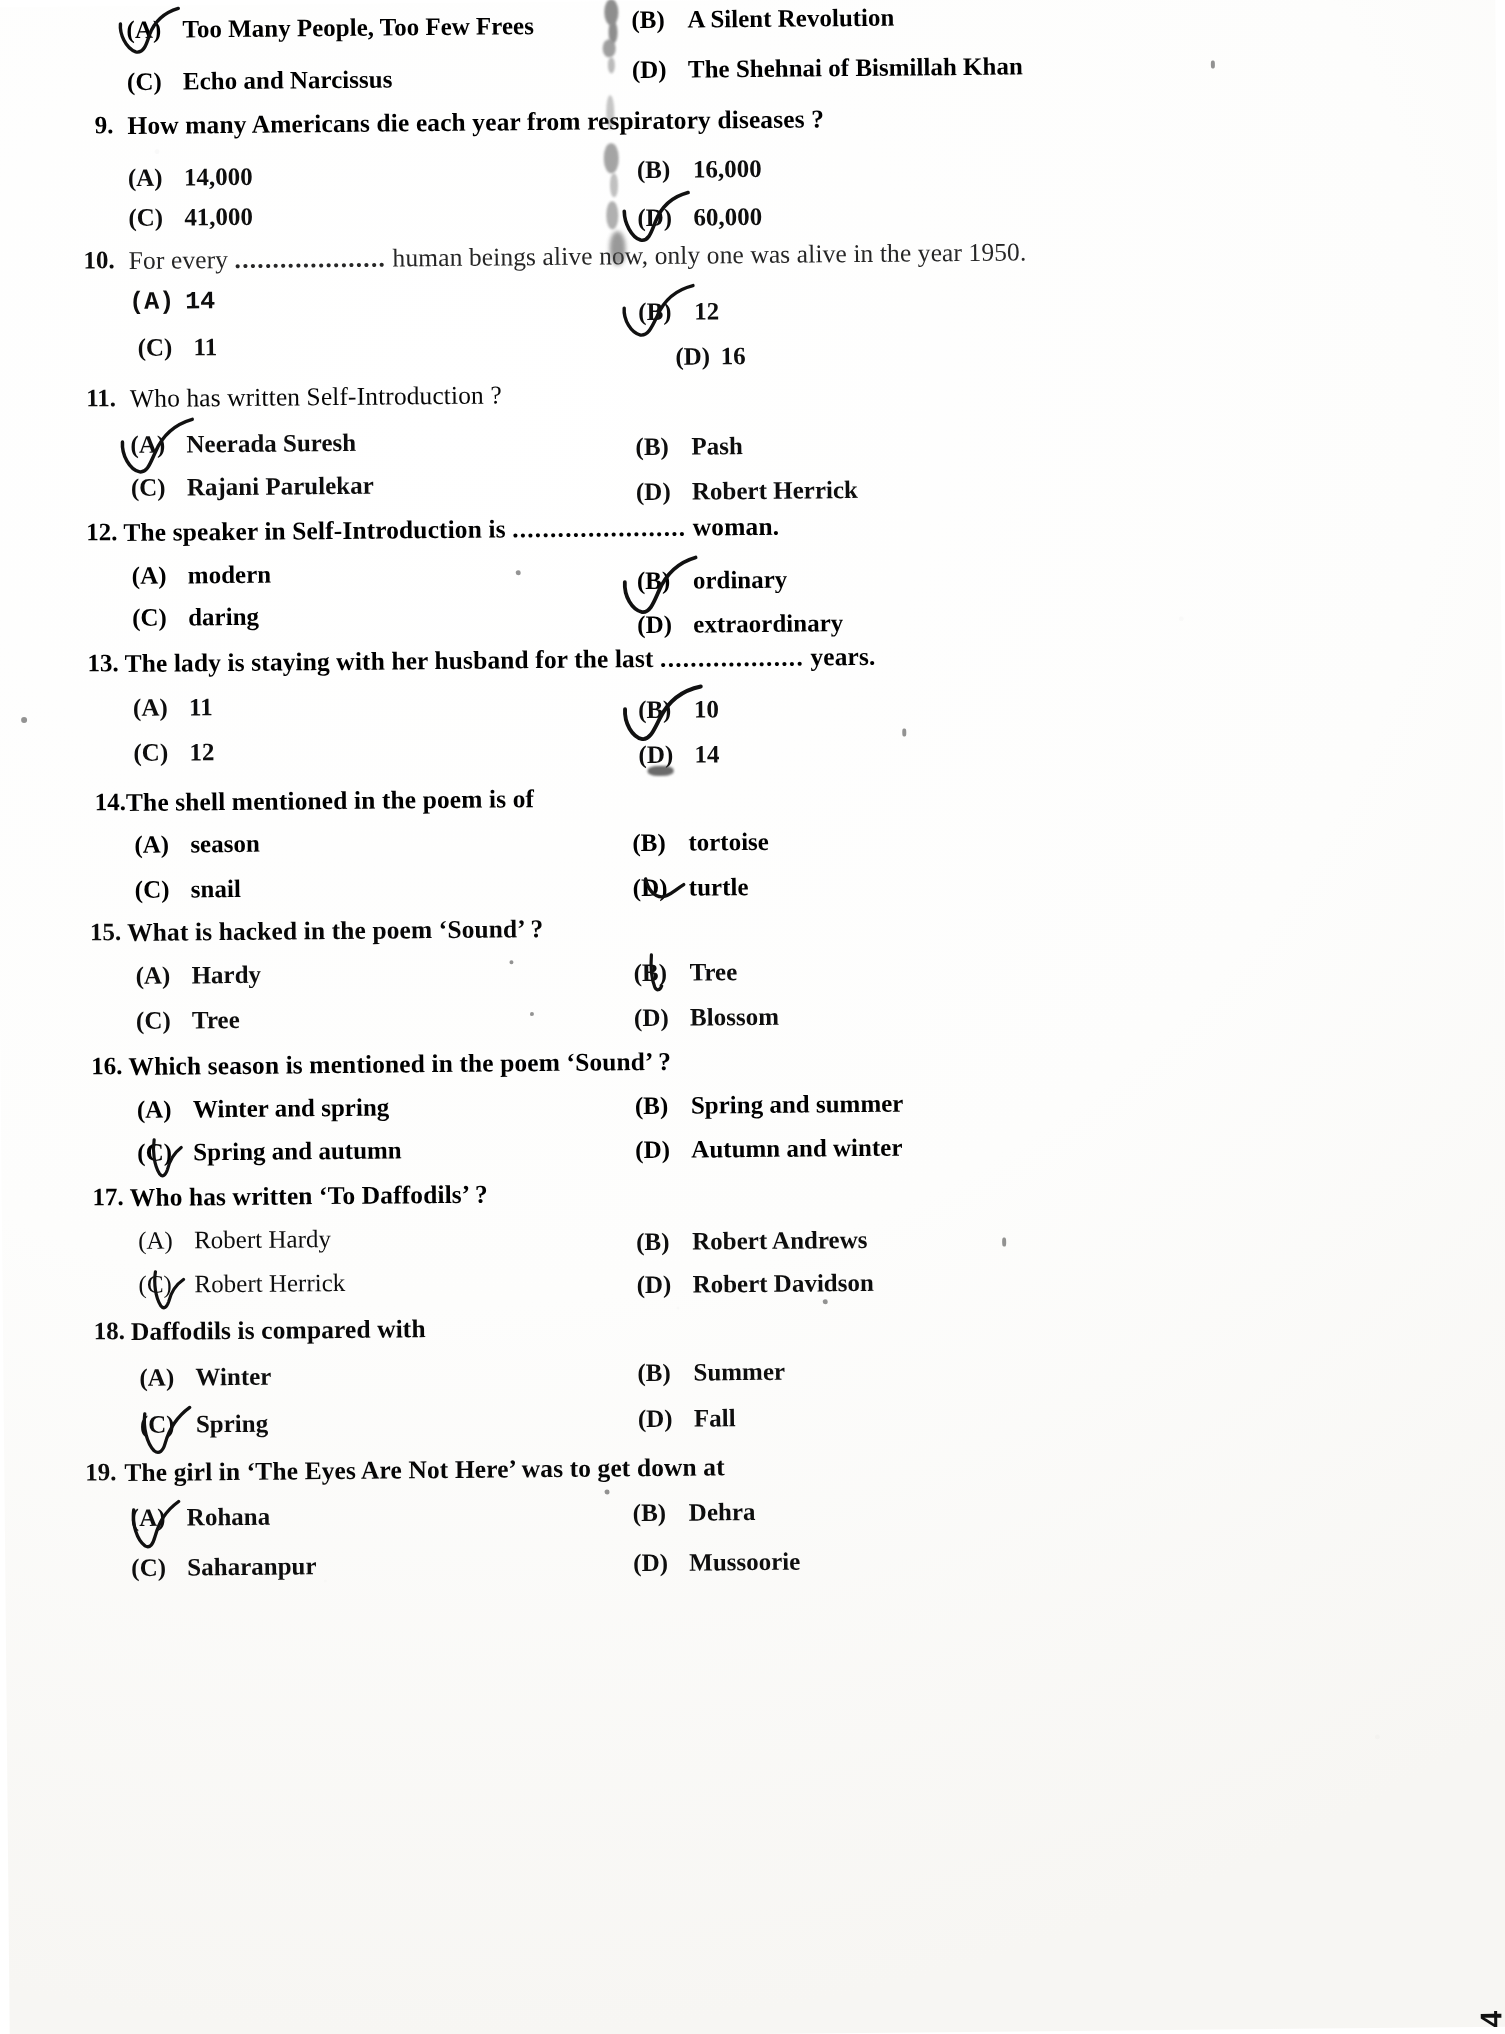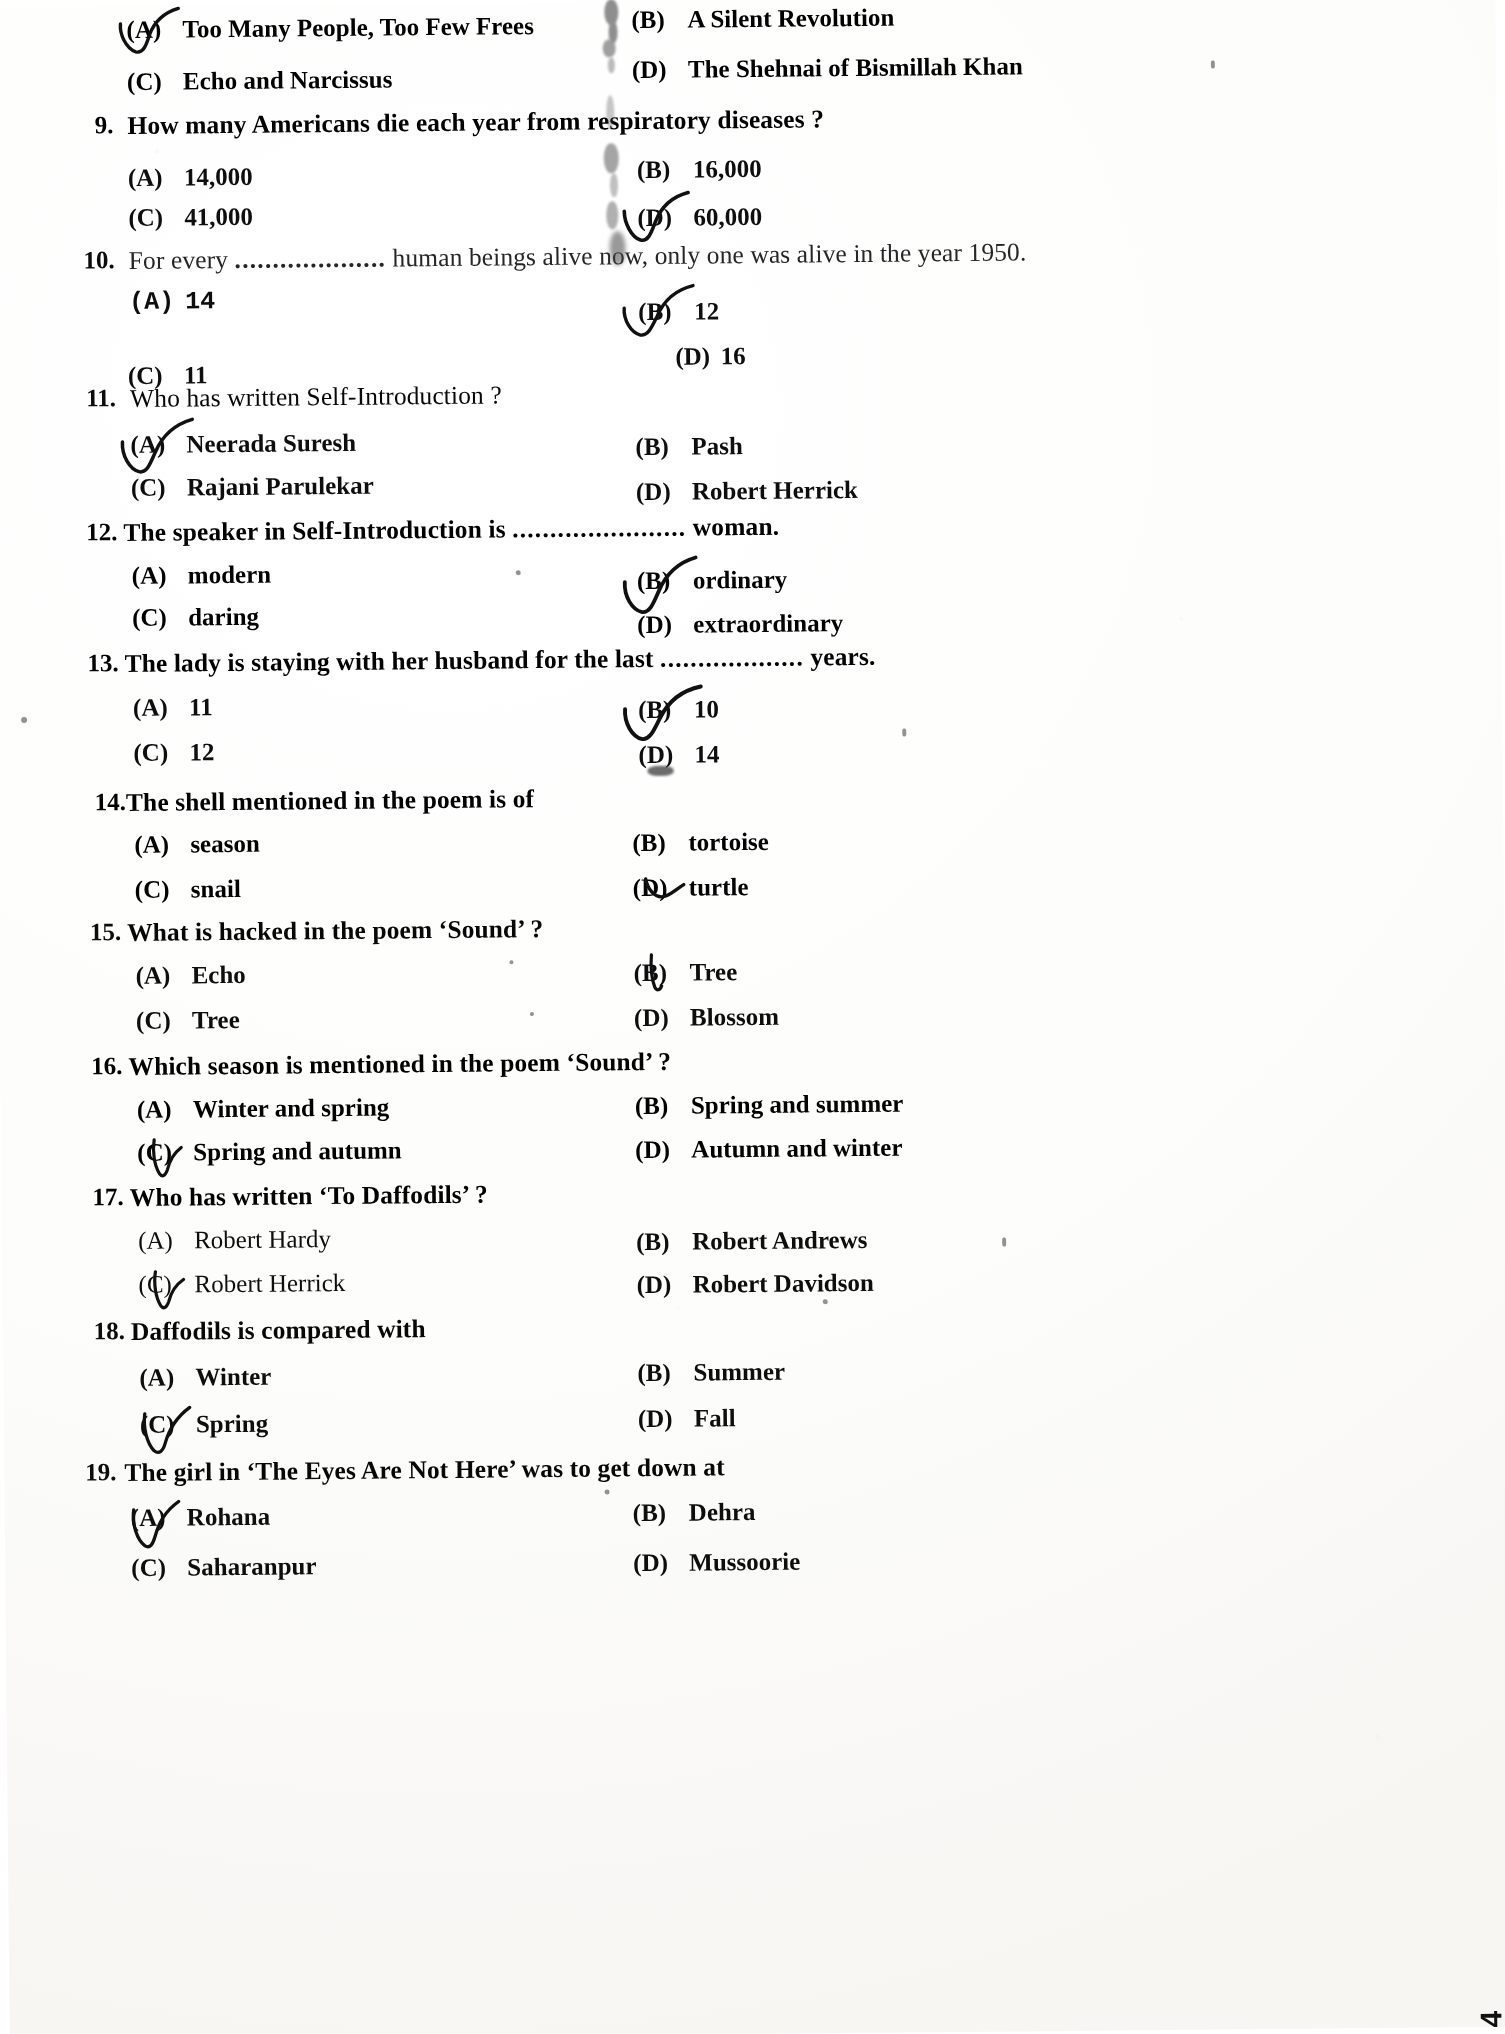--- a/index.html
+++ b/index.html
@@ -155,21 +155,21 @@
       <span class="dots">....................</span>
       <span>human beings alive now, only one was alive in the year 1950.</span>
     </div>
 
     <div class="opt inkB semi" style="left:136px;top:282px;font-family:Liberation Mono, monospace;">
       <span class="optlab">(A)</span><span>14</span>
     </div>
     <div class="opt inkB semi" style="left:645px;top:297px;">
       <span class="optlab">(B)</span><span>12</span>
     </div>
-    <div class="opt inkB semi" style="left:134px;top:328px;margin-top:28px;">
+    <div class="opt inkB semi" style="left:144px;top:328px;">
       <span class="optlab">(C)</span><span>11</span>
     </div>
     <div class="opt inkB semi" style="left:671px;top:342px;text-align:center;">
       <span class="optlab">(D)</span><span>16</span>
     </div>
 
     <div class="tick" style="left:628px;top:285px;">
       <svg width="92" height="56" viewBox="0 0 92 56">
         <path d="M3 22 C2 34, 10 47, 19 49 C27 50, 31 40, 36 30 C43 14, 55 4, 72 0" stroke-width="3.4"></path>
       </svg>
@@ -270,21 +270,21 @@
     <div class="tick" style="left:645px;top:872px;">
       <svg width="52" height="36" viewBox="0 0 52 36">
         <path d="M2 6 C4 16, 10 24, 18 24 C25 24, 30 18, 40 12" stroke-width="3.4"></path>
       </svg>
     </div>
 
     <div class="qnum inkB" style="left:62px;top:912px;">15.</div>
     <div class="qline inkB" style="left:128px;top:912px;font-weight:600;">What is hacked in the poem ‘Sound’ ?</div>
 
     <div class="opt inkB semi" style="left:136px;top:956px;">
-      <span class="optlab">(A)</span><span>Echo</span>
+      <span class="optlab">(A)</span><span>Hardy</span>
     </div>
     <div class="opt inkB semi" style="left:634px;top:958px;">
       <span class="optlab">(B)</span><span>Tree</span>
     </div>
     <div class="opt inkB semi" style="left:136px;top:1001px;">
       <span class="optlab">(C)</span><span>Tree</span>
     </div>
     <div class="opt inkB semi" style="left:634px;top:1003px;">
       <span class="optlab">(D)</span><span>Blossom</span>
     </div>

